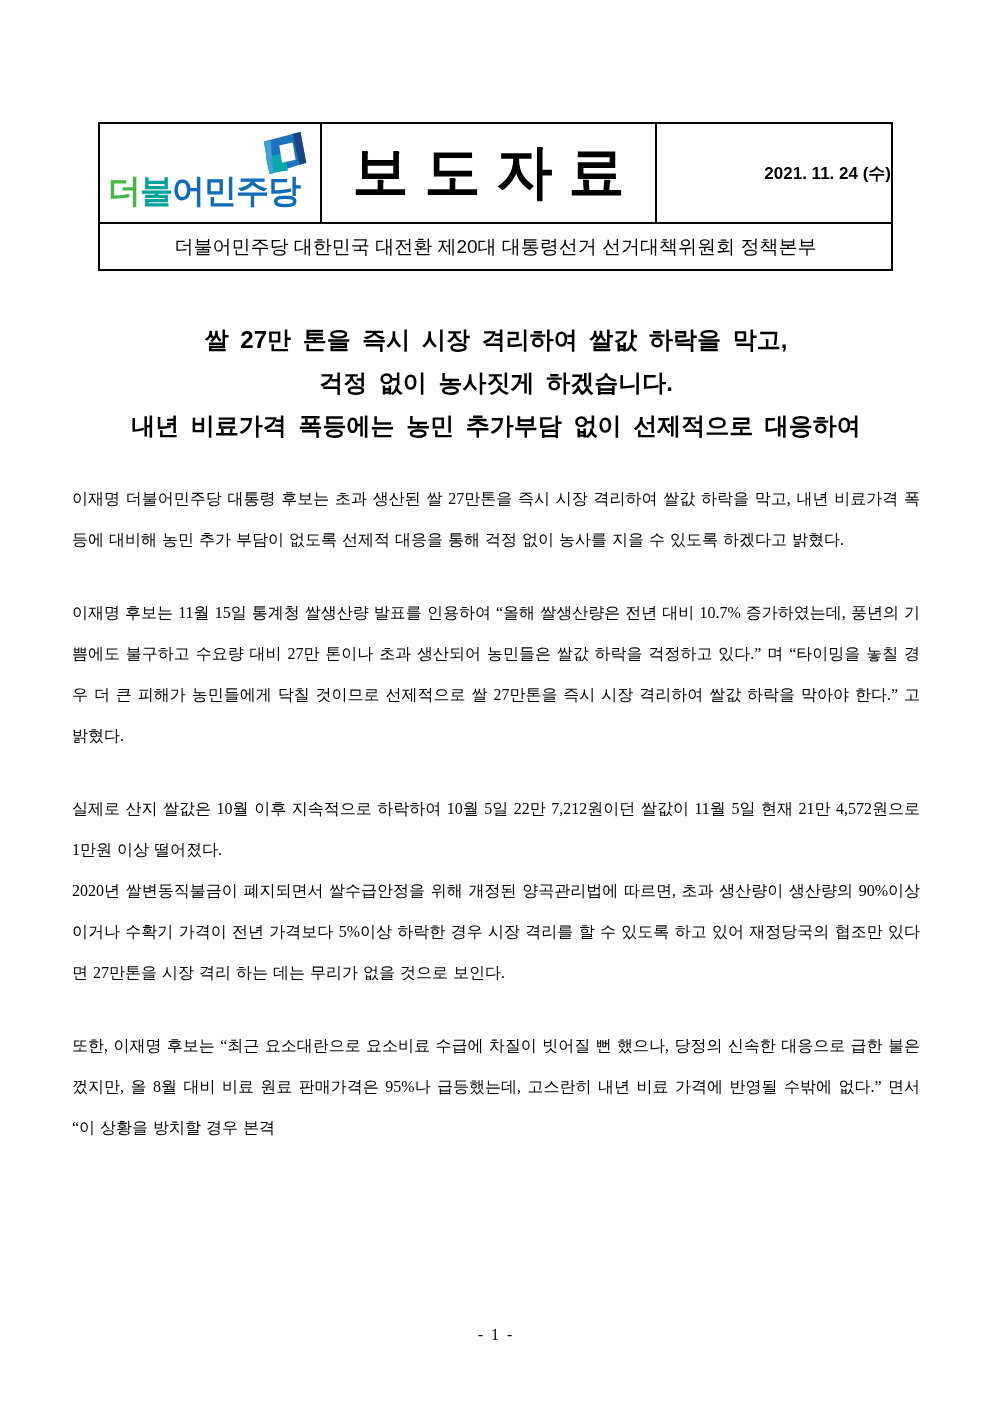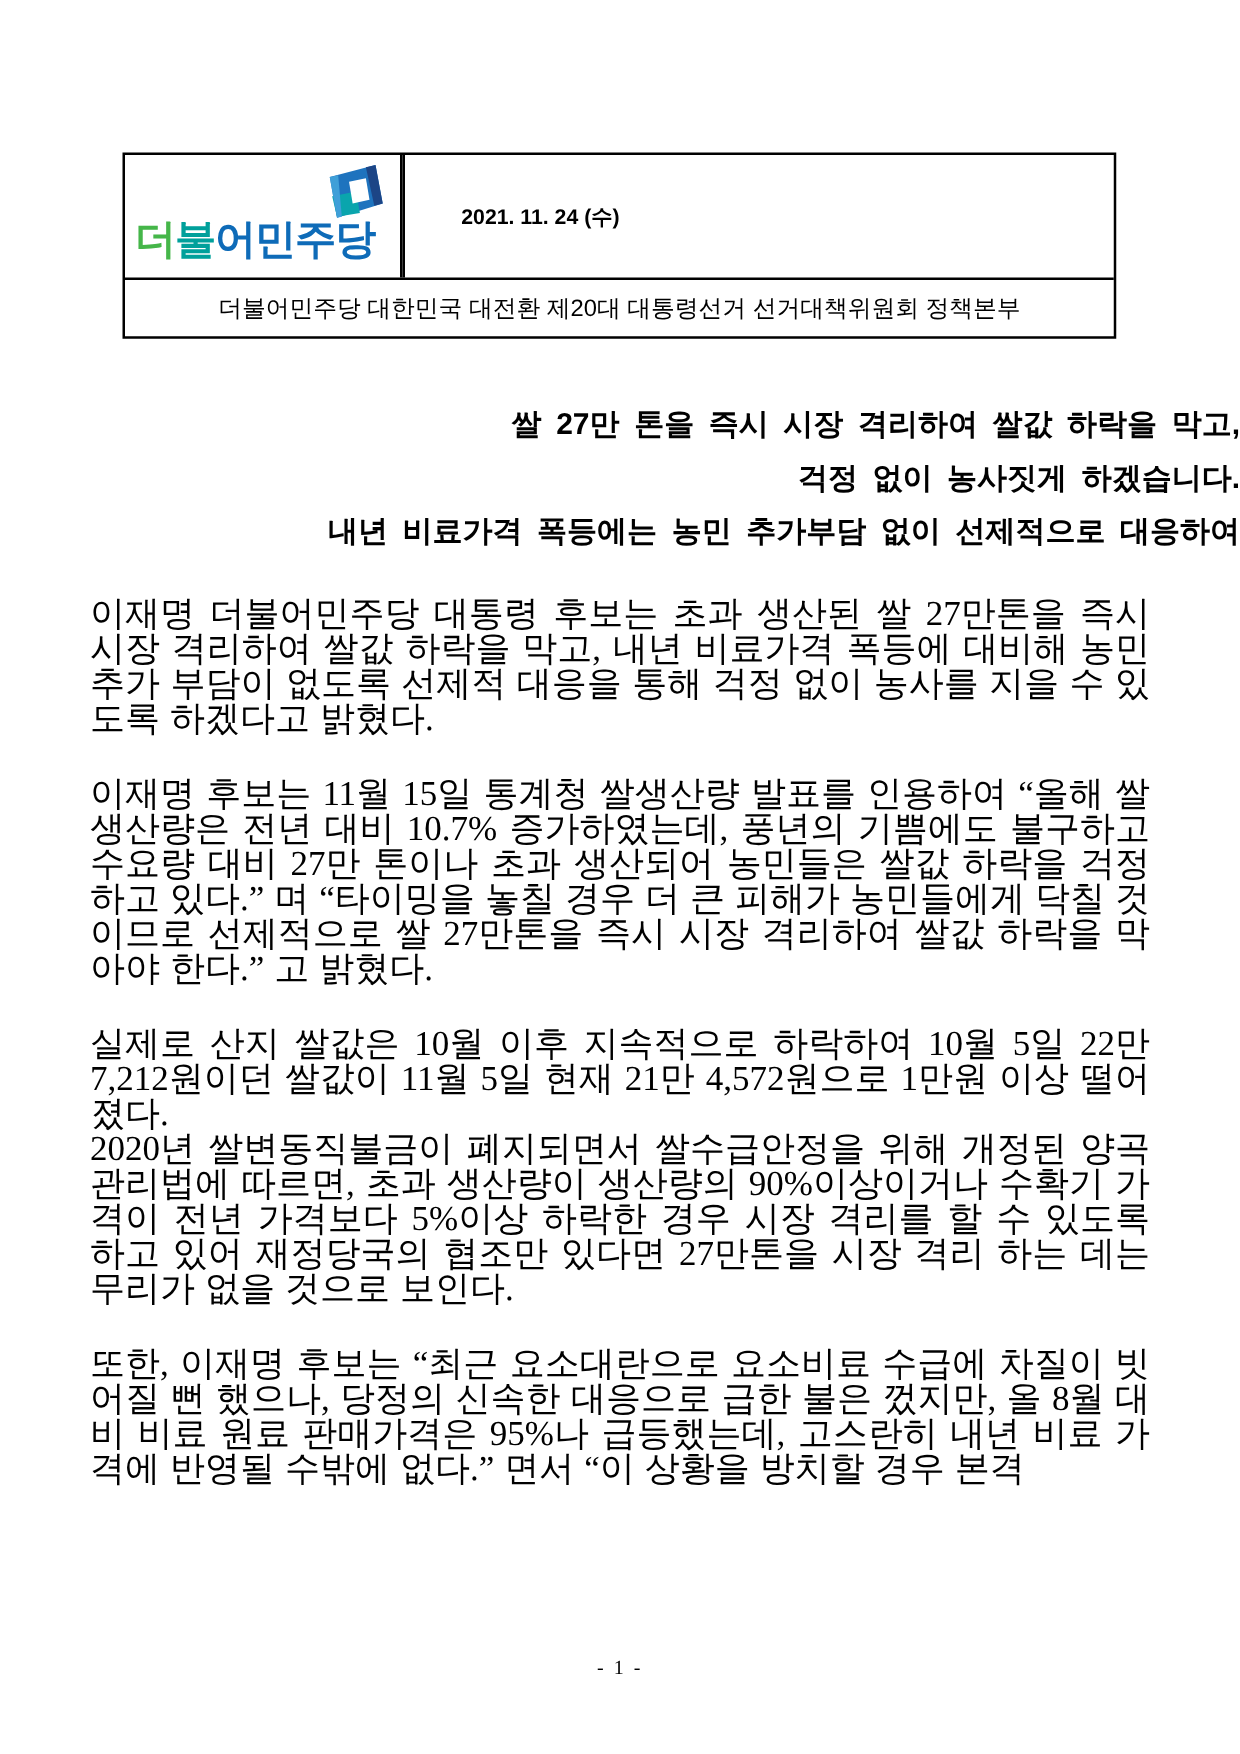--- a/index.html
+++ b/index.html
@@ -33,25 +33,25 @@
     border-right: 2px solid #000;
     position: relative;
   }
   .cell-title {
     flex: 1;
     display: flex;
     align-items: center;
     justify-content: center;
   }
   .cell-date {
-    width: 207px;
+    width: 236px;
     border-left: 2px solid #000;
     display: flex;
     align-items: center;
-    justify-content: flex-start;
+    justify-content: flex-end;
     padding-left: 45px;
   }
   .header-sub {
     height: 45px;
     display: flex;
     align-items: center;
     justify-content: center;
   }
 
   .logo-text {
@@ -93,39 +93,39 @@
     letter-spacing: 0px;
     white-space: nowrap;
   }
 
   
   .headline {
     position: absolute;
     left: 0;
     top: 318px;
     width: 992px;
-    text-align: right;
+    text-align: center;
     font-family: "Liberation Sans", sans-serif;
     font-weight: 800;
     font-size: 24px;
     line-height: 43px;
     word-spacing: 5px;
   }
 
   
   .body-text {
     position: absolute;
     left: 72px;
     top: 478px;
     width: 848px;
   }
   .para {
     font-family: "Liberation Serif", serif;
-    font-size: 28px;
-    line-height: 28px;
+    font-size: 16px;
+    line-height: 41px;
     text-align: justify;
     word-spacing: 1px;
     margin-bottom: 32px;
   }
   .para.tight { margin-bottom: 0; }
 
   
   .footer {
     position: absolute;
     left: 0;
@@ -151,20 +151,23 @@
           <polygon points="8,28 28,24 31,42 12,45" fill="#0aa5ad"></polygon>
           <polygon points="36,4 44,2 50,34 43,36" fill="#1c4586"></polygon>
           <polygon points="6,12 13,10.5 16,45 12,46" fill="#3f9fd8"></polygon>
           <polygon points="22,16 36,13 39,31 25,34" fill="#ffffff"></polygon>
         </svg>
         <div class="logo-text">
           <span style="color: rgb(69, 182, 73);">더</span><span style="color: rgb(0, 160, 155);">불</span><span style="color: rgb(14, 107, 184);">어</span><span style="color: rgb(14, 107, 184);">민</span><span style="color: rgb(14, 107, 184);">주</span><span style="color: rgb(14, 107, 184);">당</span>
         </div>
       </div>
 
+      <div class="cell-title">
+        <span class="press-title">보도자료</span>
+      </div>
 
       <div class="cell-date">
         <span class="date-text">2021. 11. 24 (수)</span>
       </div>
 
     </div>
     <div class="header-sub">
       <span class="subtitle-text">더불어민주당 대한민국 대전환 제20대 대통령선거 선거대책위원회 정책본부</span>
     </div>
   </div>

